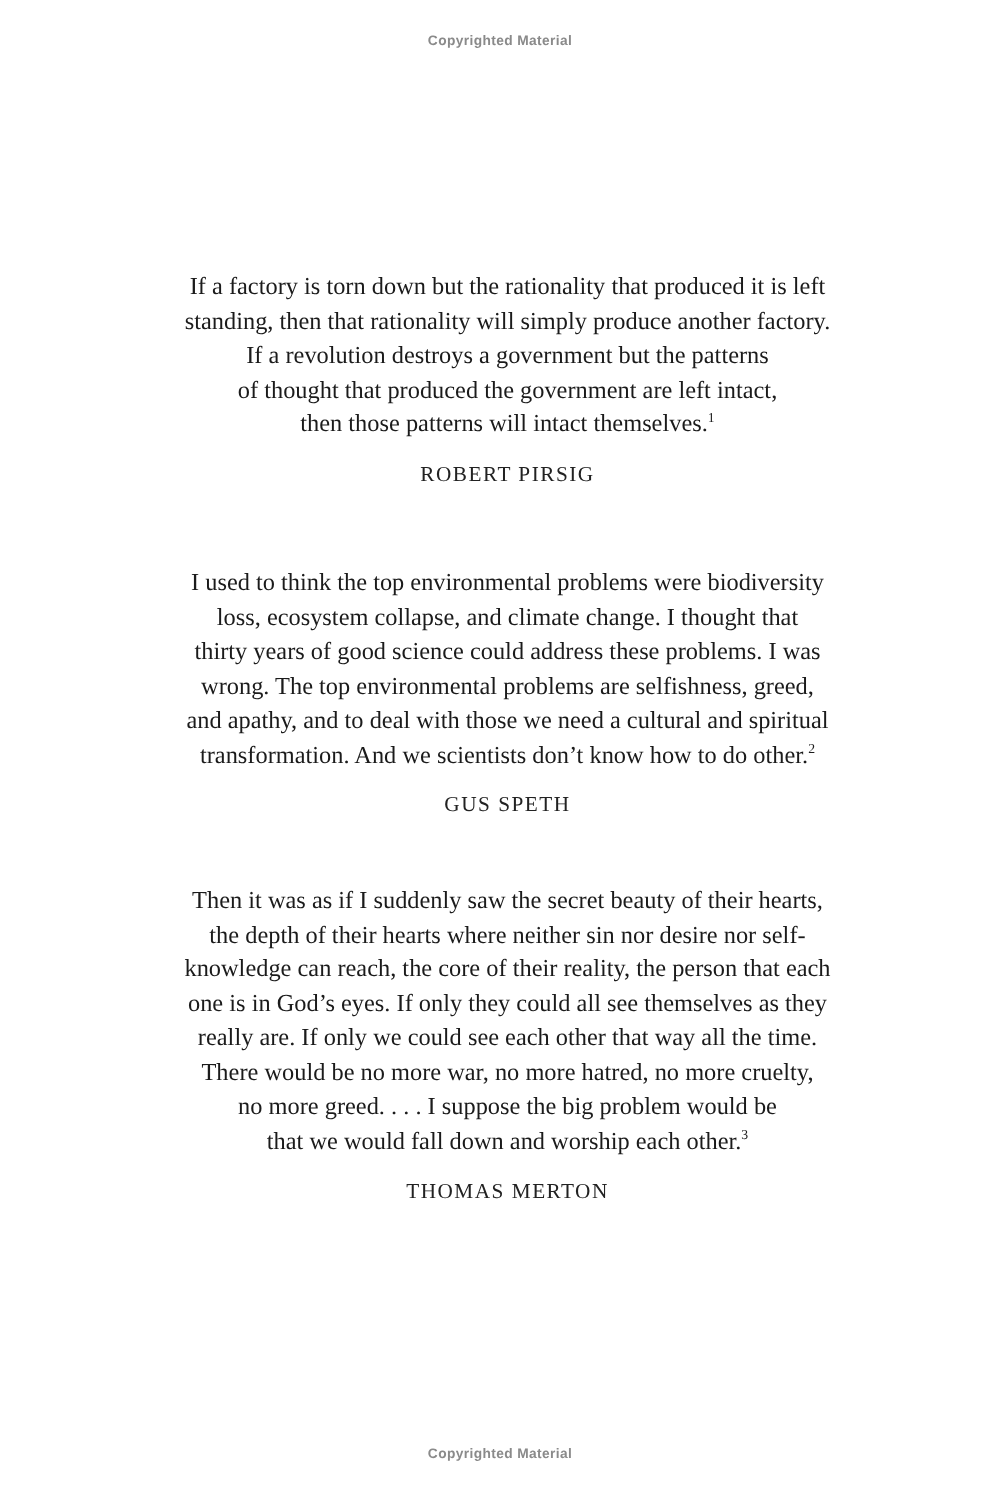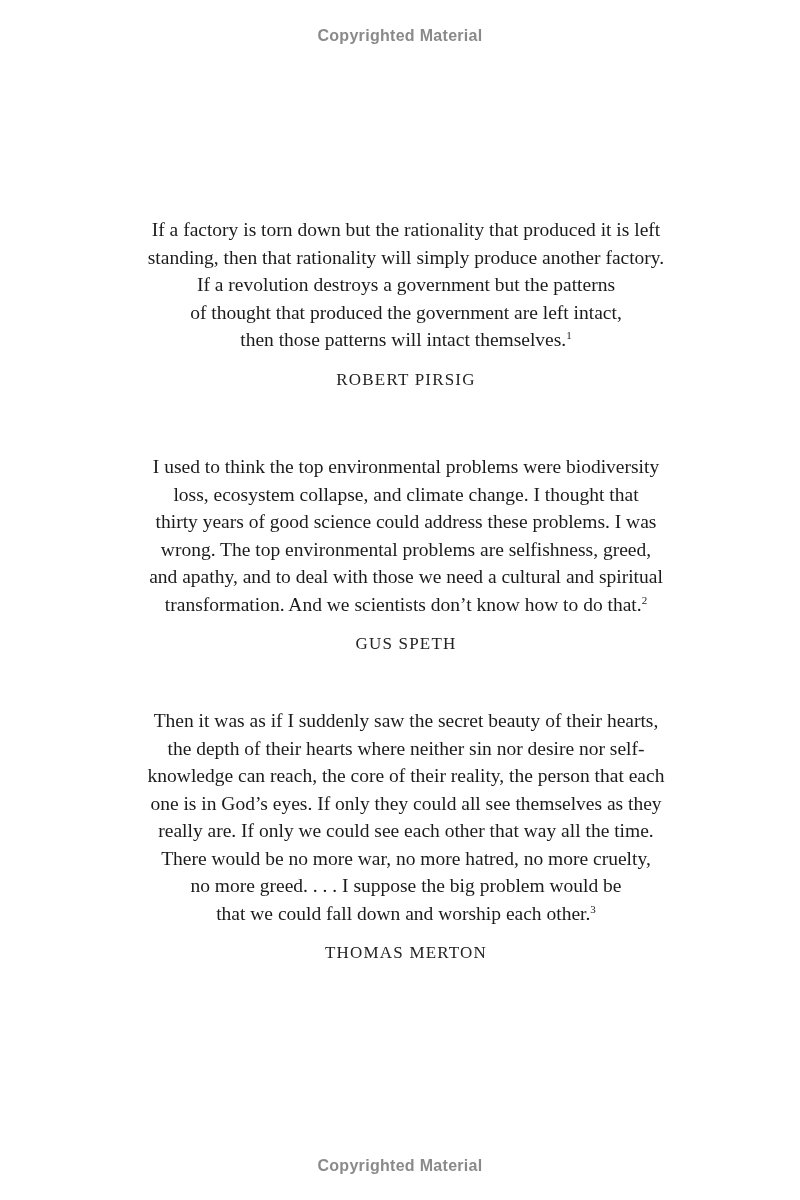--- a/index.html
+++ b/index.html
@@ -14,21 +14,21 @@
     font-family: "Liberation Serif", serif;
     color: #1b1b1b;
   }
   .copyright {
     position: absolute;
     left: 0;
     width: 100%;
     text-align: center;
     font-family: "Liberation Sans", sans-serif;
     font-weight: 700;
-    font-size: 16px;
+    font-size: 11px;
     color: #8a8a8a;
     letter-spacing: 0.3px;
   }
   .copyright.top { top: 27px; }
   .copyright.bottom { top: 1157px; }
   .epigraph {
     position: absolute;
     left: 6px; 
     width: 100%;
     text-align: center;
@@ -73,34 +73,34 @@
     <div class="attribution">ROBERT PIRSIG</div>
   </section>
 
   <section class="epigraph" id="epigraph-speth">
     <div class="quote">
       <div class="line">I used to think the top environmental problems were biodiversity</div>
       <div class="line">loss, ecosystem collapse, and climate change. I thought that</div>
       <div class="line">thirty years of good science could address these problems. I was</div>
       <div class="line">wrong. The top environmental problems are selfishness, greed,</div>
       <div class="line">and apathy, and to deal with those we need a cultural and spiritual</div>
-      <div class="line"><span>transformation. And we scientists don’t know how to do that.</span><sup class="footnote">2</sup></div>
+      <div class="line"><span>transformation. And we scientists don’t know how to do other.</span><sup class="footnote">2</sup></div>
     </div>
     <div class="attribution">GUS SPETH</div>
   </section>
 
   <section class="epigraph" id="epigraph-merton">
     <div class="quote">
       <div class="line">Then it was as if I suddenly saw the secret beauty of their hearts,</div>
       <div class="line">the depth of their hearts where neither sin nor desire nor self-</div>
       <div class="line">knowledge can reach, the core of their reality, the person that each</div>
       <div class="line">one is in God’s eyes. If only they could all see themselves as they</div>
       <div class="line">really are. If only we could see each other that way all the time.</div>
       <div class="line">There would be no more war, no more hatred, no more cruelty,</div>
       <div class="line">no more greed. . . . I suppose the big problem would be</div>
-      <div class="line"><span>that we could fall down and worship each other.</span><sup class="footnote">3</sup></div>
+      <div class="line"><span>that we would fall down and worship each other.</span><sup class="footnote">3</sup></div>
     </div>
     <div class="attribution">THOMAS MERTON</div>
   </section>
 
   <div class="copyright bottom">Copyrighted Material</div>
 
 </div>
 
 </body></html>

